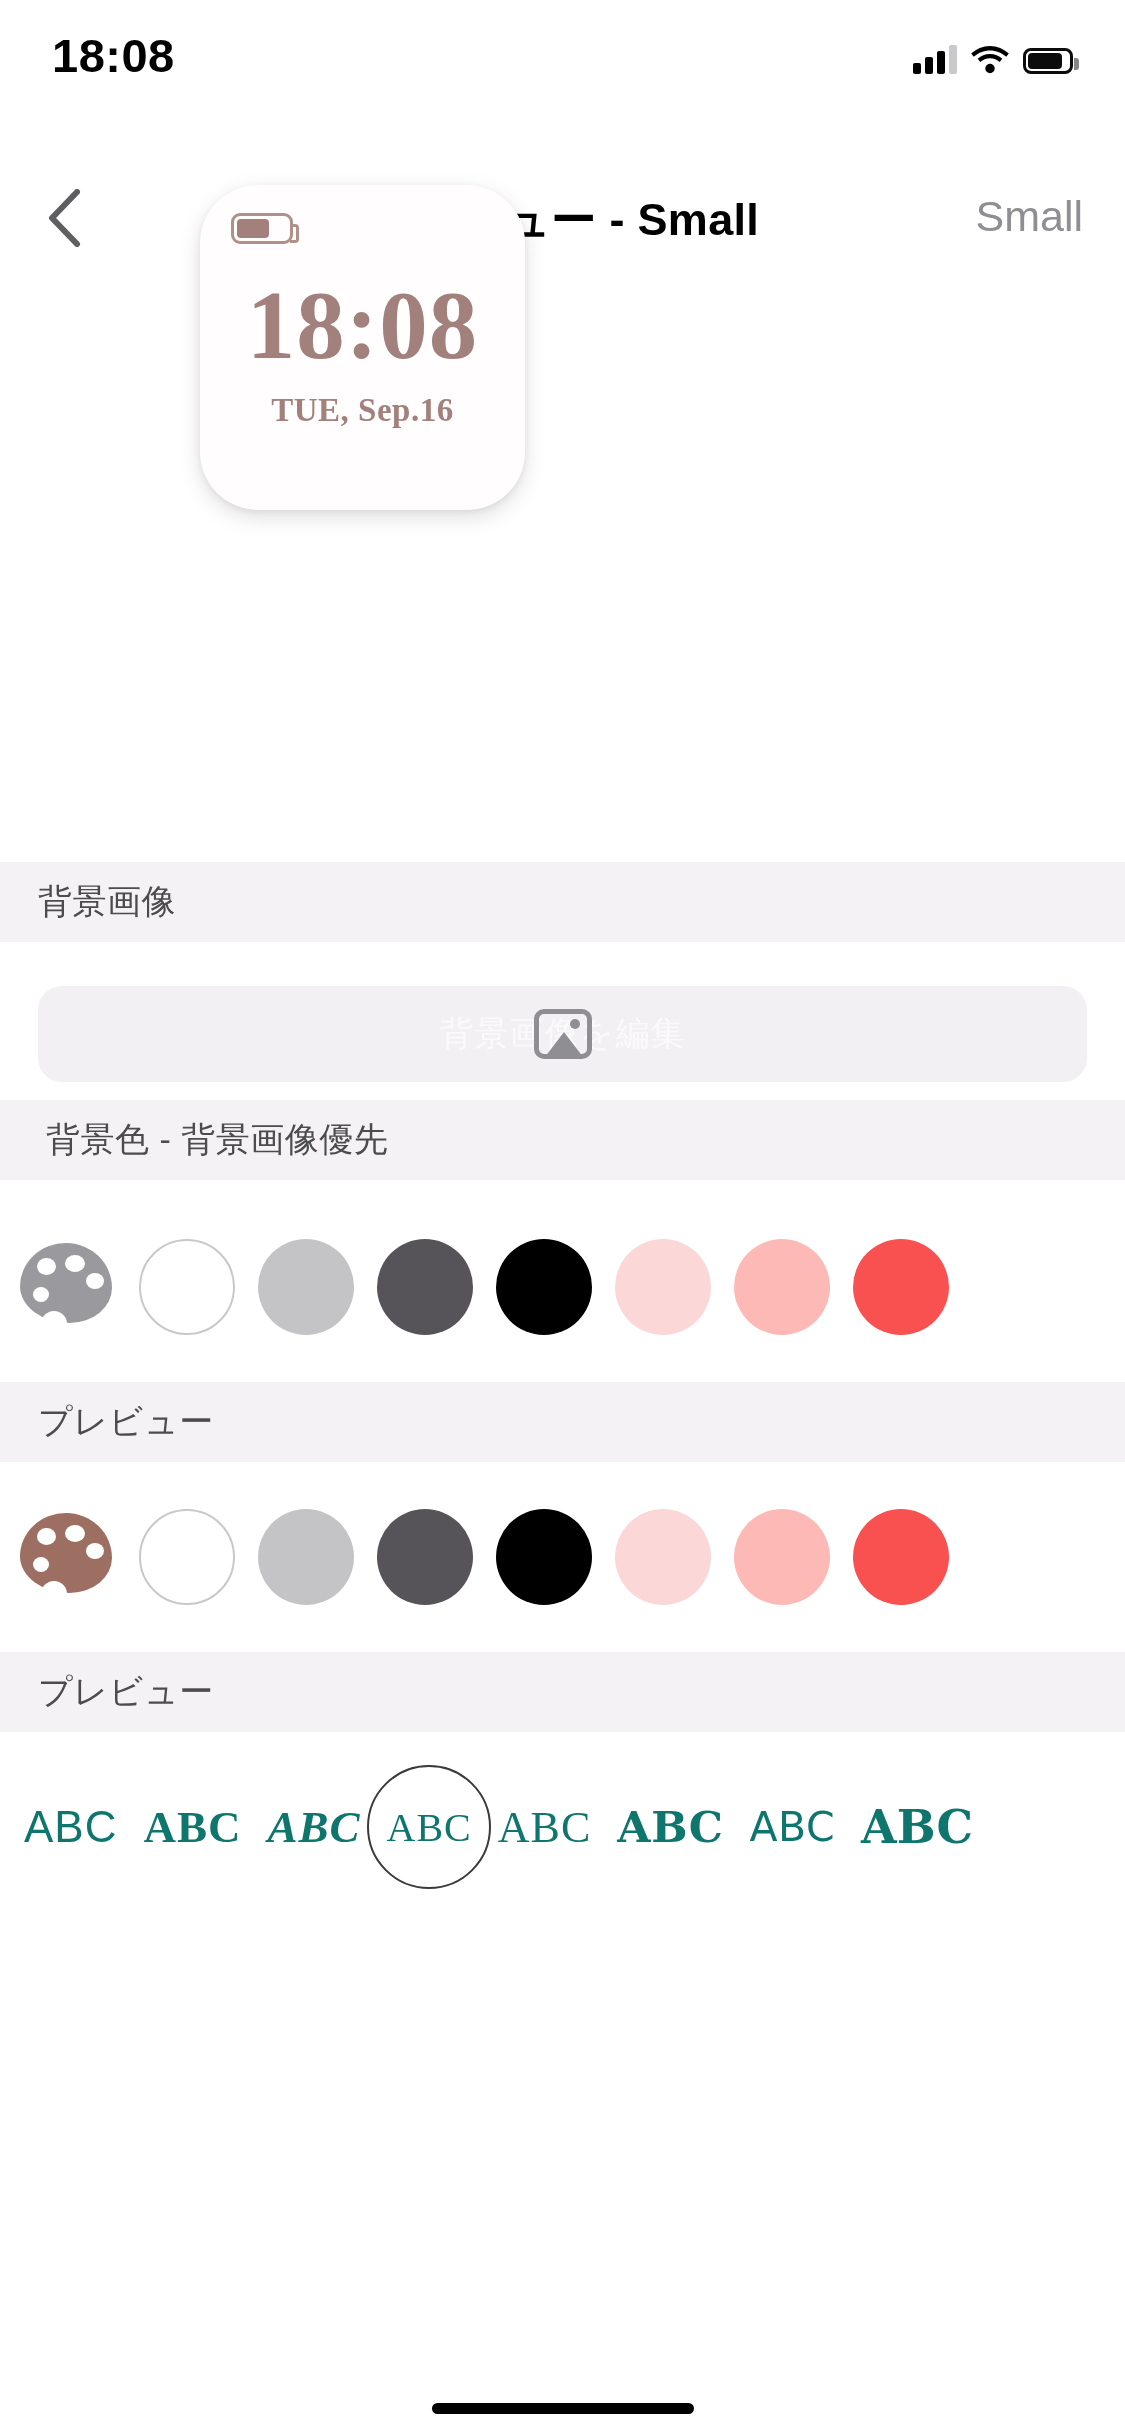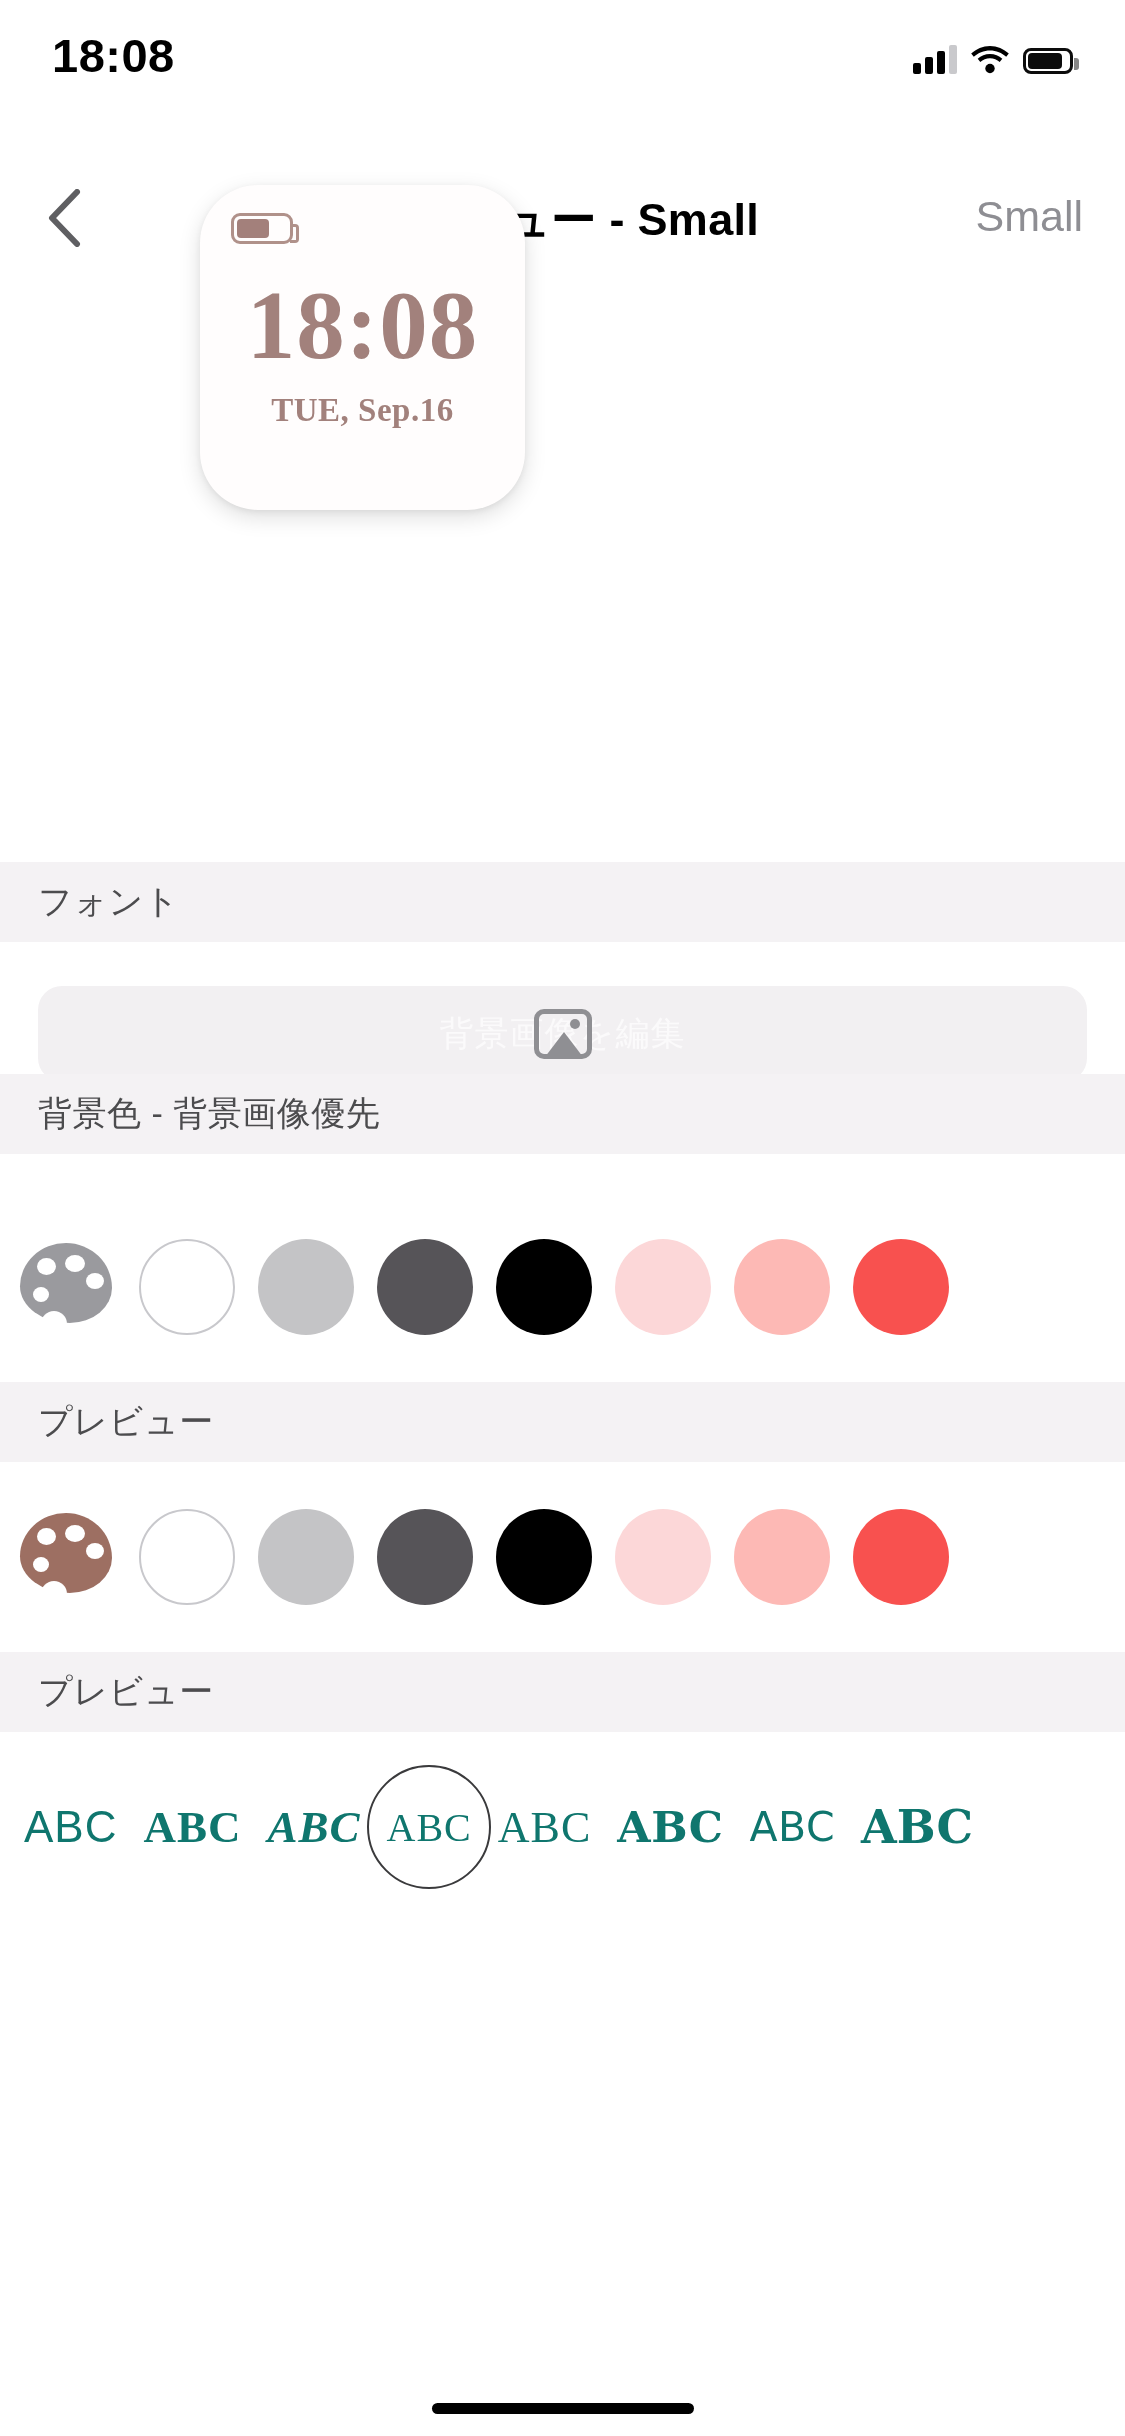--- a/index.html
+++ b/index.html
@@ -222,30 +222,30 @@
     <div class="widget">
       <div class="w-batt">
           <span></span>
         </div>
       <div class="w-time">18:08</div>
       <div class="w-date">TUE, Sep.16</div>
     </div>
   </div>
 
   <div class="sec-head" style="top:862px;">
-    <span>フォント</span>
+    <span>背景画像</span>
   </div>
   <div class="bgimg-row" style="top:942px;">
     <div class="bgimg-btn">
       <span class="bgimg-btn-label">背景画像を編集</span>
       <span class="photo-icon"></span>
     </div>
   </div>
 
-  <div class="sec-head" style="top:1074px;">
+  <div class="sec-head" style="top:1100px;padding-left:8px;">
     <span>背景色 - 背景画像優先</span>
   </div>
   <div class="color-row" style="top:1192px;" id="bg-color-row">
     <div class="palette">
       <div class="body" style="background:#9a9a9e"></div>
       <div class="h h1"></div>
         <div class="h h2"></div>
         <div class="h h3"></div>
         <div class="h h4"></div>
       <div class="thumb" style="background:#ffffff"></div>

